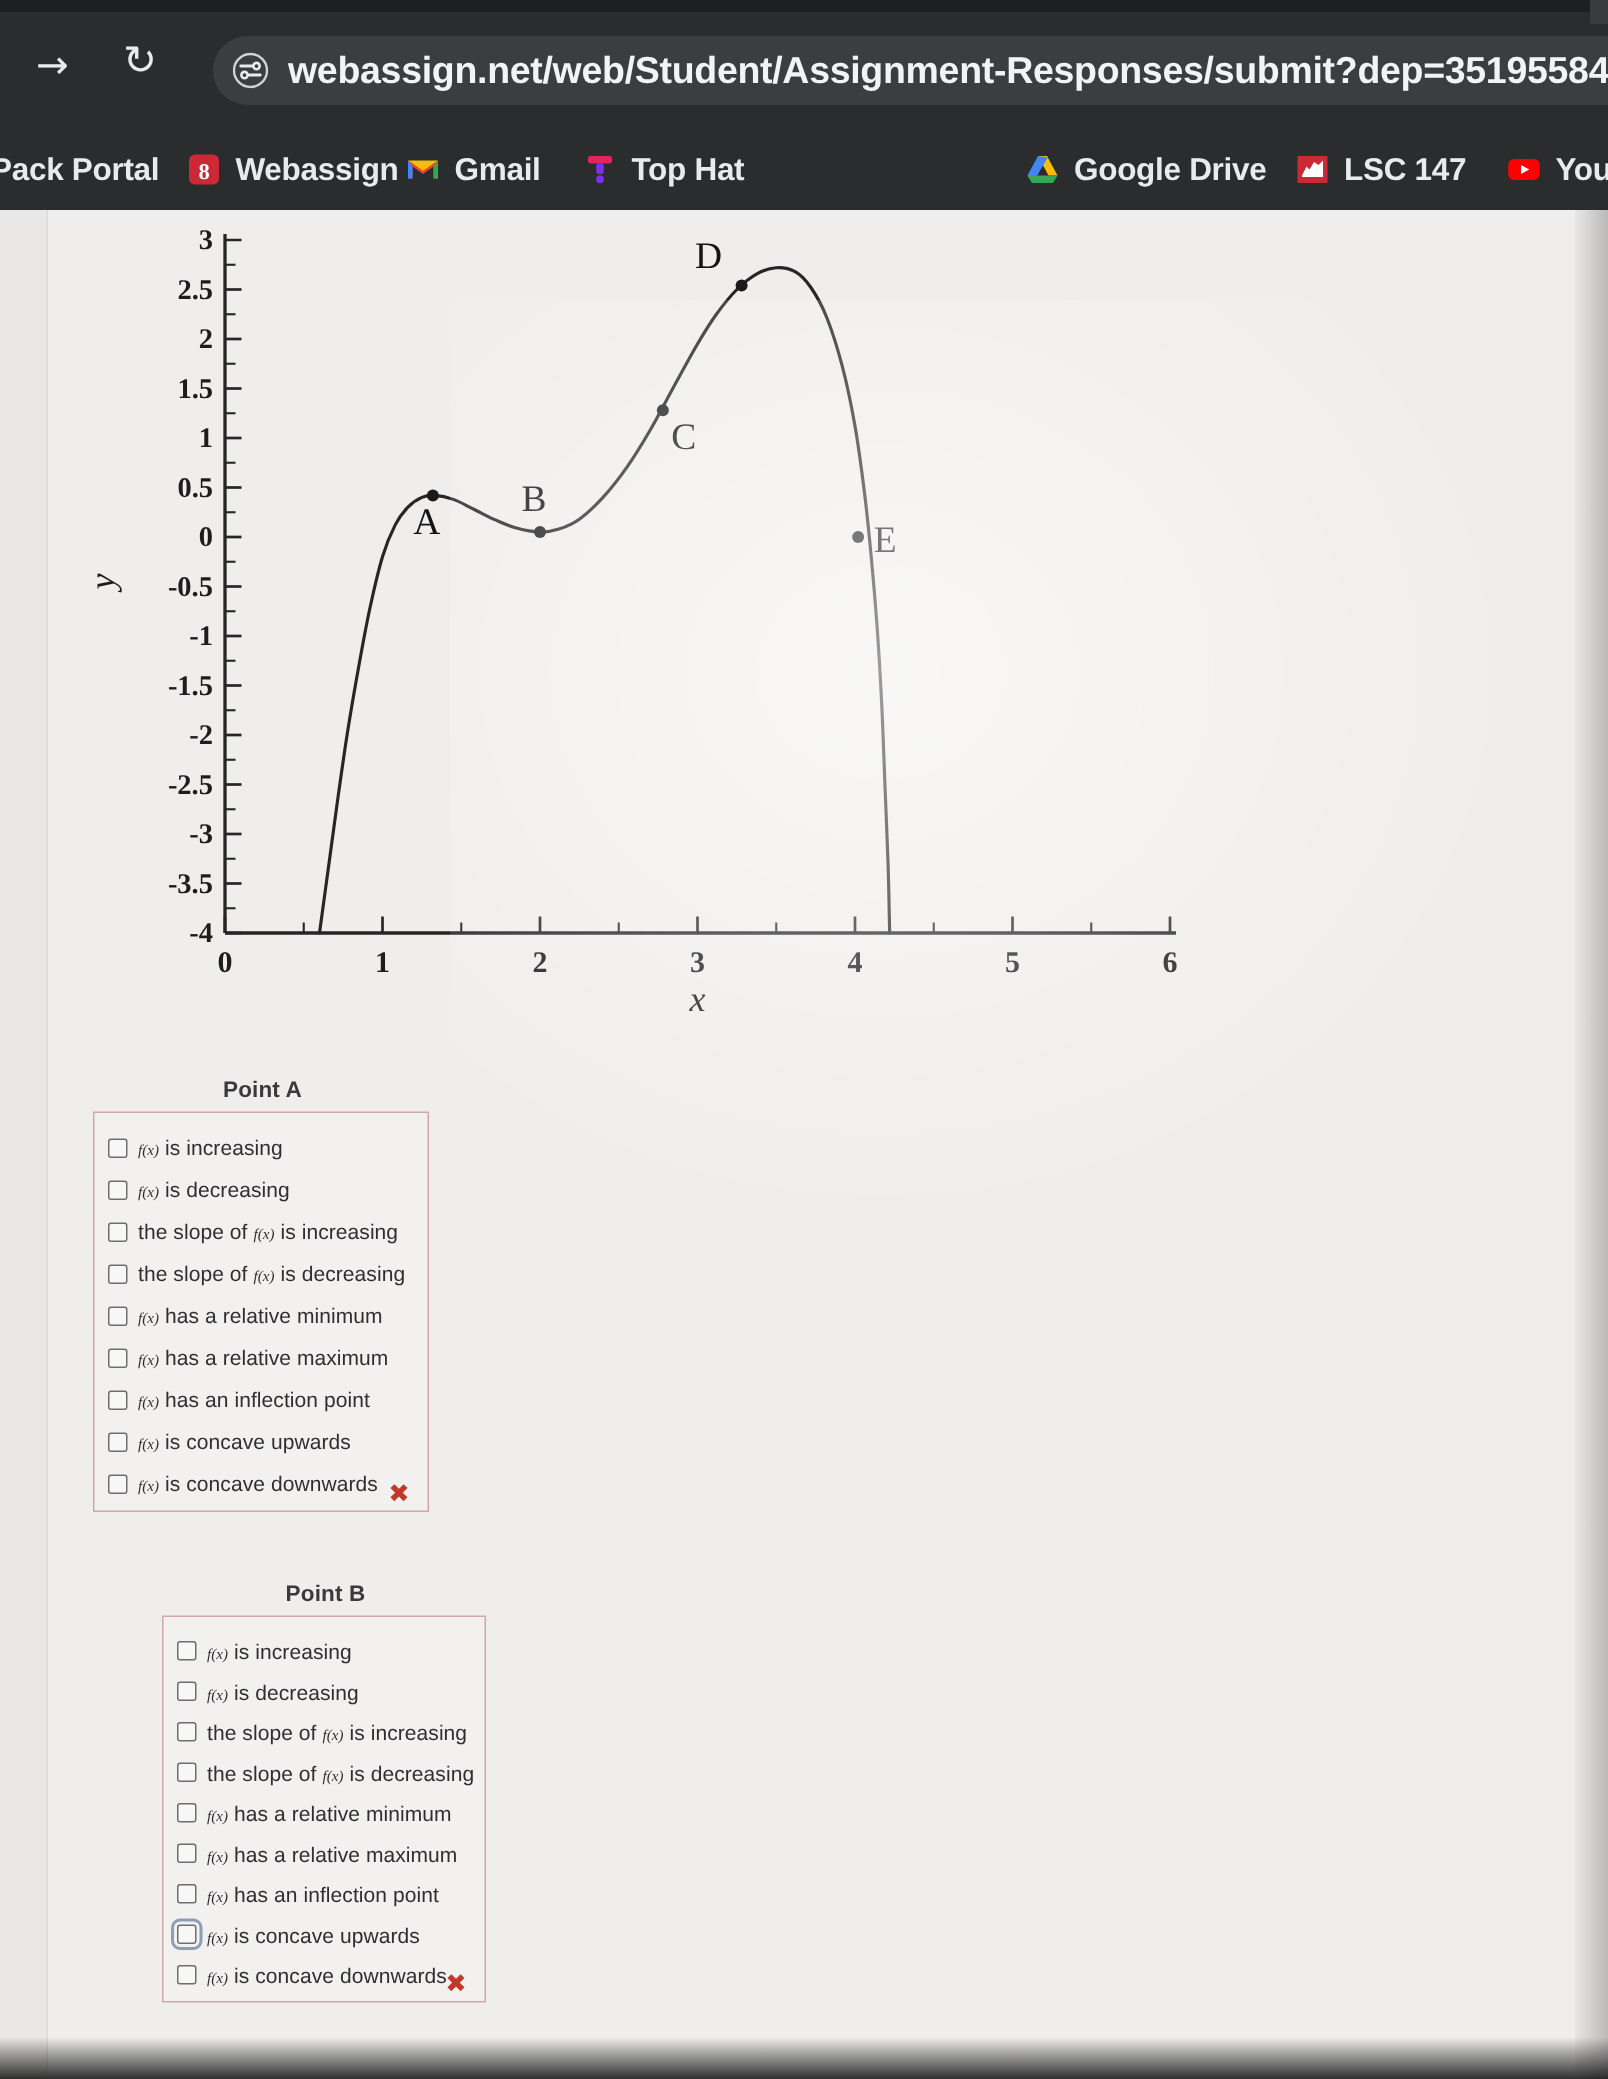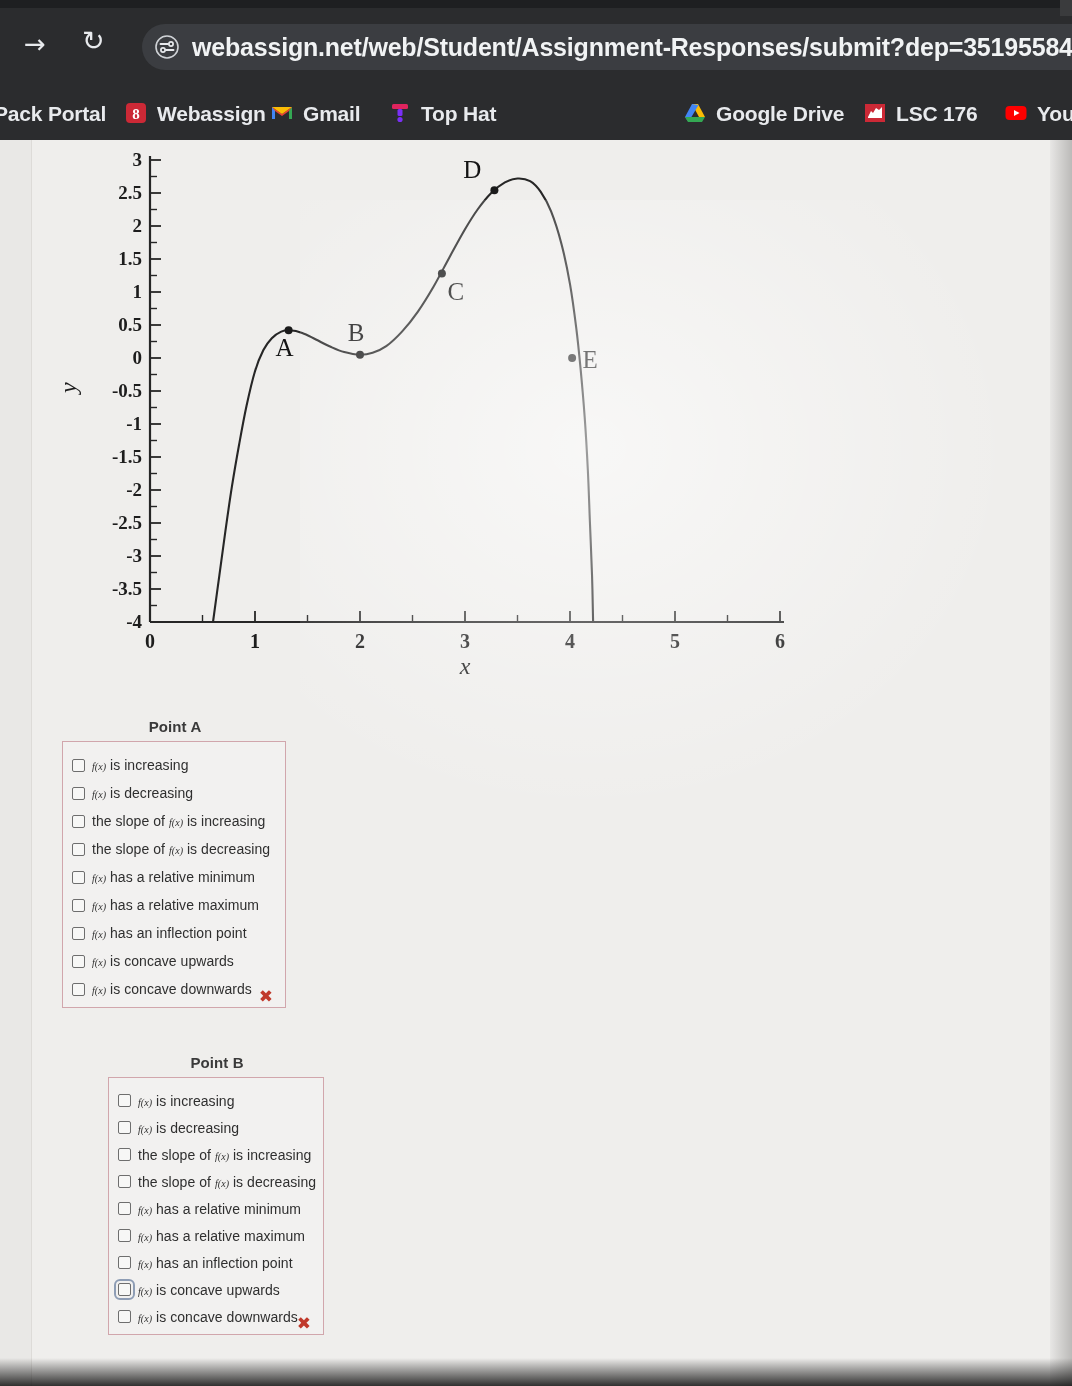--- a/index.html
+++ b/index.html
@@ -223,21 +223,21 @@
       <span class="bm-label">Google Drive</span>
     </div>
 
     <div class="bookmark" style="left:863px;">
       <span class="bm-ico">
         <svg width="24" height="24" viewBox="0 0 24 24">
           <rect x="2" y="3" width="20" height="18" fill="#cc2936"></rect>
           <path d="M5 16 L8 10 L10 12 L13 7 L16 9 L19 6 L19 17 L5 17 Z" fill="#ffffff"></path>
         </svg>
       </span>
-      <span class="bm-label">LSC 176</span>
+      <span class="bm-label">LSC 147</span>
     </div>
 
     <div class="bookmark" style="left:1004px;">
       <span class="bm-ico">
         <svg width="24" height="24" viewBox="0 0 24 24">
           <rect x="1.5" y="5" width="21" height="14" rx="4" fill="#ff0000"></rect>
           <path d="M10 9 L15.5 12 L10 15 Z" fill="#ffffff"></path>
         </svg>
       </span>
       <span class="bm-label">You</span>

